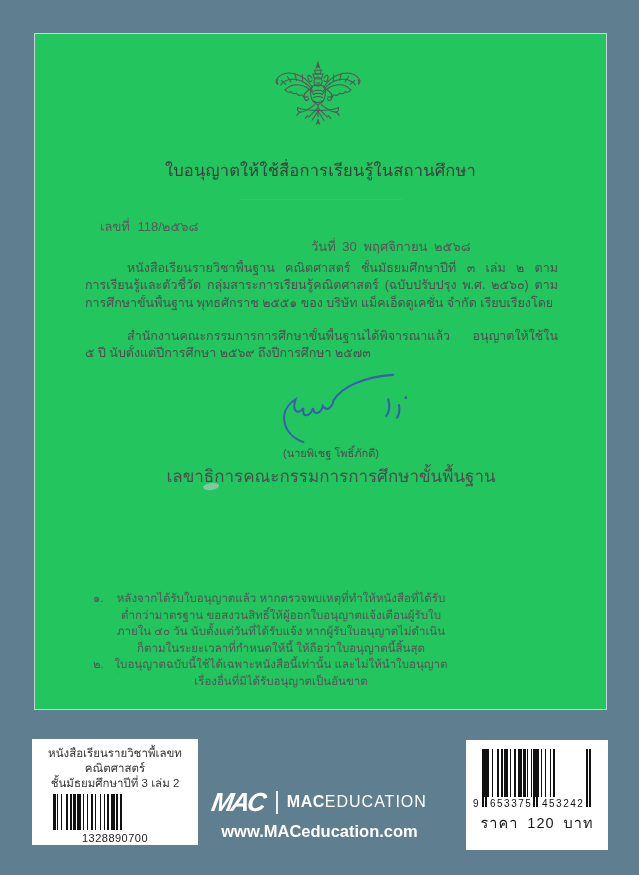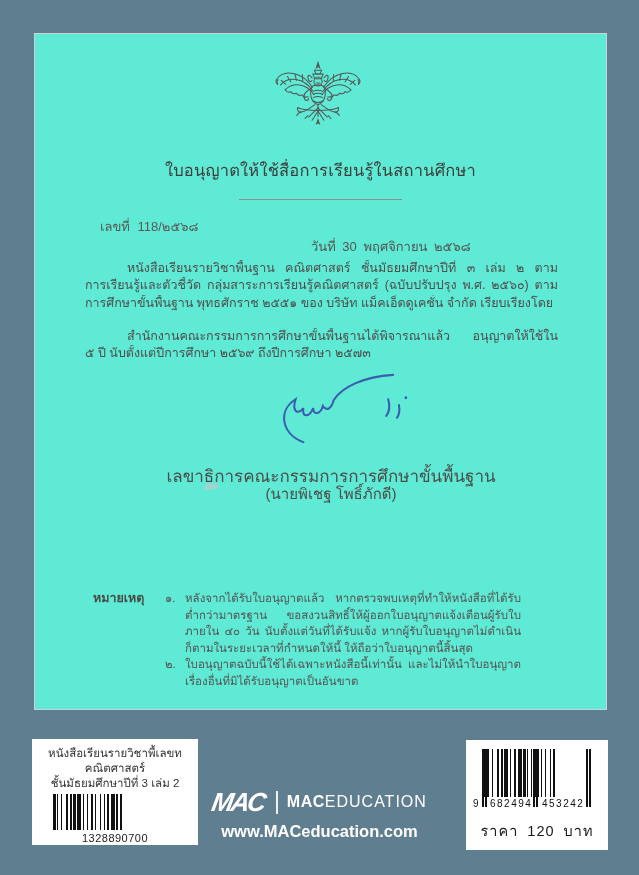--- a/index.html
+++ b/index.html
@@ -3,49 +3,49 @@
 <meta charset="utf-8">
 <style>
   * { margin:0; padding:0; box-sizing:border-box; }
   html,body { width:639px; height:875px; }
   body { font-family:"Liberation Sans","DejaVu Sans",sans-serif; }
   .canvas { position:relative; width:639px; height:875px; background:#5f7e90; overflow:hidden; }
 
   
   .paper {
     position:absolute; left:34px; top:33px; width:573px; height:677px;
-    background:#5eead4; border:1px solid #c9d3da;
+    background:#22c55e; border:1px solid #c9d3da;
   }
   .emblem { position:absolute; left:236px; top:22px; width:94px; height:102px; }
   .doc-title {
     position:absolute; left:0; top:123px; width:100%; text-align:center;
     font-size:16.5px; font-weight:500; color:#3e3e3e; letter-spacing:.2px;
   }
   .divider { position:absolute; left:204px; top:165px; width:163px; height:1px; background:#8f8f8f; }
   .doc-number { position:absolute; left:65px; top:182px; font-size:13px; color:#5a5a5a; word-spacing:4px; }
   .doc-date { position:absolute; left:276px; top:202px; font-size:13px; color:#555555; word-spacing:3px; }
 
   .para { position:absolute; left:50px; width:473px; font-size:12.5px; color:#4f4f4f; }
   .para-1 { top:226px; } .para-2 { top:294px; }
   .line { height:17.4px; line-height:17.4px; overflow:hidden; white-space:normal; }
   .line.just { text-align:justify; text-align-last:justify; }
   .line.indent { text-indent:42px; }
 
   .signature { position:absolute; left:234px; top:336px; width:178px; height:78px; }
-  .signer-name { position:absolute; left:40px; top:410px; width:512px; text-align:center; font-size:15px; color:#4d4d4d;margin-top:38px; }
+  .signer-name { position:absolute; left:40px; top:410px; width:512px; text-align:center; font-size:11px; color:#4d4d4d; }
   .signer-title { position:absolute; left:40px; top:428px; width:512px; text-align:center; font-size:17px; color:#4d4d4d; }
   .smudge { position:absolute; left:168px; top:449px; width:16px; height:7px; background:#c2c8cc; border-radius:50%; opacity:.6; transform:rotate(-8deg); }
 
   .notes { position:absolute; left:58px; top:556px; width:462px; display:flex; }
   .notes-label { width:72px; font-size:12.5px; font-weight:700; color:#4a4a4a; line-height:16.6px; }
   .notes-items { margin-left:0; width:356px; }
   .note-item { display:flex; }
   .note-num { width:20px; font-size:11.5px; color:#555; line-height:16.6px; }
   .note-lines { flex:1; font-size:11.5px; color:#555; }
-  .note-lines .line { height:16.6px; line-height:16.6px; }
+  .note-lines .line { height:16.6px; line-height:16.6px;text-align:center; }
 
   
   .book-label-box {
     position:absolute; left:32px; top:739px; width:166px; height:106px; background:#ffffff;
     display:flex; flex-direction:column; align-items:center; padding-top:7px;
   }
   .book-label-box .bl-line { font-size:11.5px; line-height:15px; color:#333; white-space:nowrap; }
   .bl-barcode { width:124px; height:36px; margin-top:3px; font-size:0; white-space:nowrap; overflow:hidden; }
   .bl-number { font-size:11px; letter-spacing:.5px; color:#222; line-height:14px; margin-top:1px; }
 
@@ -64,21 +64,21 @@
   }
   .ean-wrap { position:relative; width:122px; height:62px; }
   .ean-bars { position:absolute; left:8px; top:0; width:106px; height:48px; font-size:0; white-space:nowrap; overflow:hidden; }
   .guard { position:absolute; top:0; width:5px; height:58px; }
   .guard span { position:absolute; top:0; width:1.6px; height:100%; background:#111; }
   .guard span:first-child { left:0; } .guard span:last-child { right:0; }
   .g1 { left:6px; } .g2 { left:57px; } .g3 { left:110px; }
   .ean-digits { position:absolute; bottom:1px; left:0; width:100%; height:12px; font-size:10px; color:#111; }
   .ean-digits span { position:absolute; background:#fff; line-height:12px; letter-spacing:1.5px; }
   .d-lead { left:-3px; } .d-g1 { left:14px; } .d-g2 { left:66px; }
-  .price { margin-top:8px; font-size:14.5px; color:#1a1a1a; letter-spacing:1px; word-spacing:4px; }
+  .price { margin-top:0; font-size:14.5px; color:#1a1a1a; letter-spacing:1px; word-spacing:4px; }
 </style>
 </head>
 <body>
 
 <div class="canvas">
 
   <div class="paper">
 
     <svg class="emblem" viewBox="0 0 120 124" fill="none" stroke="#565656" stroke-width="1.3" stroke-linecap="round">
 
@@ -150,21 +150,20 @@
       <path d="M121 30 C123 37 122 43 119 47"></path>
       <path d="M132 36 C133 41 132 46 130 49"></path>
       <path d="M139 27 a1.4 1.4 0 1 0 .1 0" fill="#3a5dad" stroke="none"></path>
     </svg>
 
     <div class="signer-name">(นายพิเชฐ โพธิ์ภักดี)</div>
     <div class="signer-title">เลขาธิการคณะกรรมการการศึกษาขั้นพื้นฐาน</div>
     <div class="smudge"></div>
 
     <div class="notes">
-      <div class="notes-label">หมายเหตุ</div>
       <div class="notes-items">
           <div class="note-item">
             <div class="note-num">๑.</div>
             <div class="note-lines">
               <div class="line just">หลังจากได้รับใบอนุญาตแล้ว หากตรวจพบเหตุที่ทำให้หนังสือที่ได้รับใบอนุญาตนี้มีคุณภาพ</div>
               <div class="line just">ต่ำกว่ามาตรฐาน ขอสงวนสิทธิ์ให้ผู้ออกใบอนุญาตแจ้งเตือนผู้รับใบอนุญาตปรับปรุงแก้ไข</div>
               <div class="line just">ภายใน ๔๐ วัน นับตั้งแต่วันที่ได้รับแจ้ง หากผู้รับใบอนุญาตไม่ดำเนินการให้แล้วเสร็จด้วยเหตุใด</div>
               <div class="line">ก็ตามในระยะเวลาที่กำหนดให้นี้ ให้ถือว่าใบอนุญาตนี้สิ้นสุด</div>
             </div>
           </div>
@@ -206,20 +205,20 @@
       <div class="guard g2">
           <span></span>
           <span></span>
         </div>
       <div class="guard g3">
           <span></span>
           <span></span>
         </div>
       <div class="ean-digits">
         <span class="d-lead">9</span>
-        <span class="d-g1">682494</span>
+        <span class="d-g1">653375</span>
         <span class="d-g2">453242</span>
       </div>
     </div>
     <div class="price">ราคา 120 บาท</div>
   </div>
 
 </div>
 
 </body></html>

